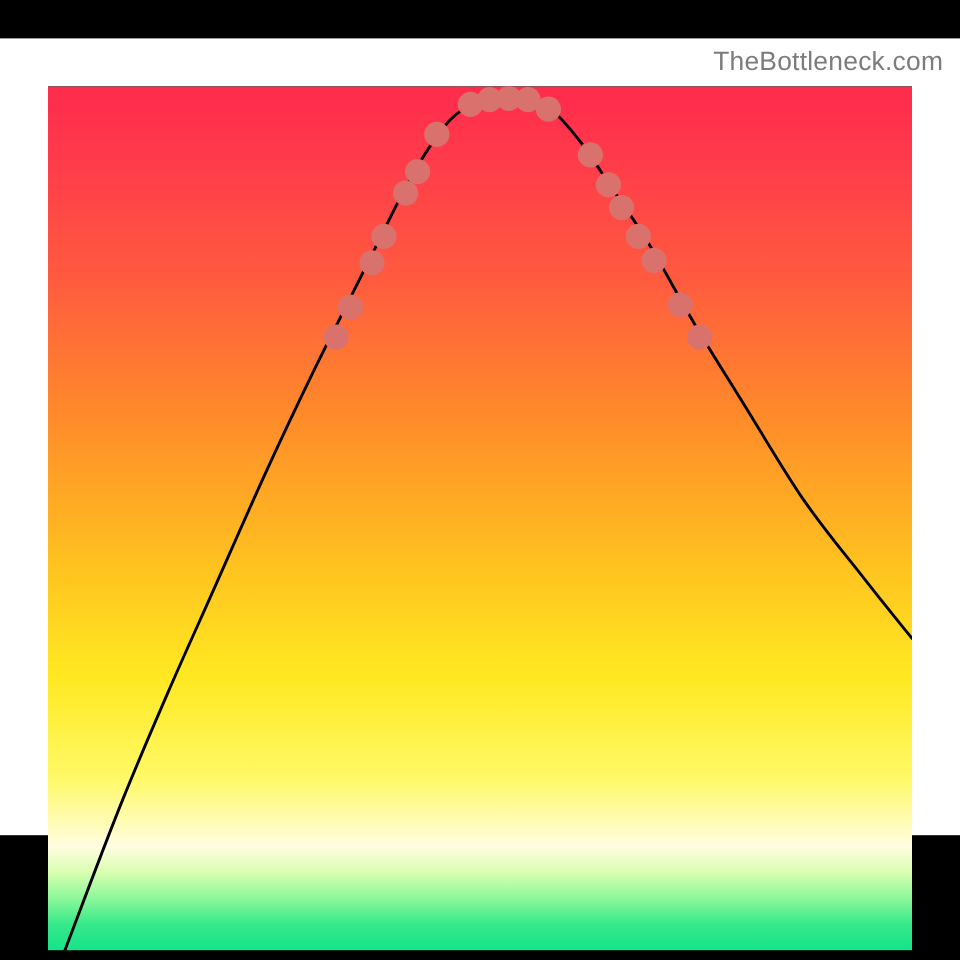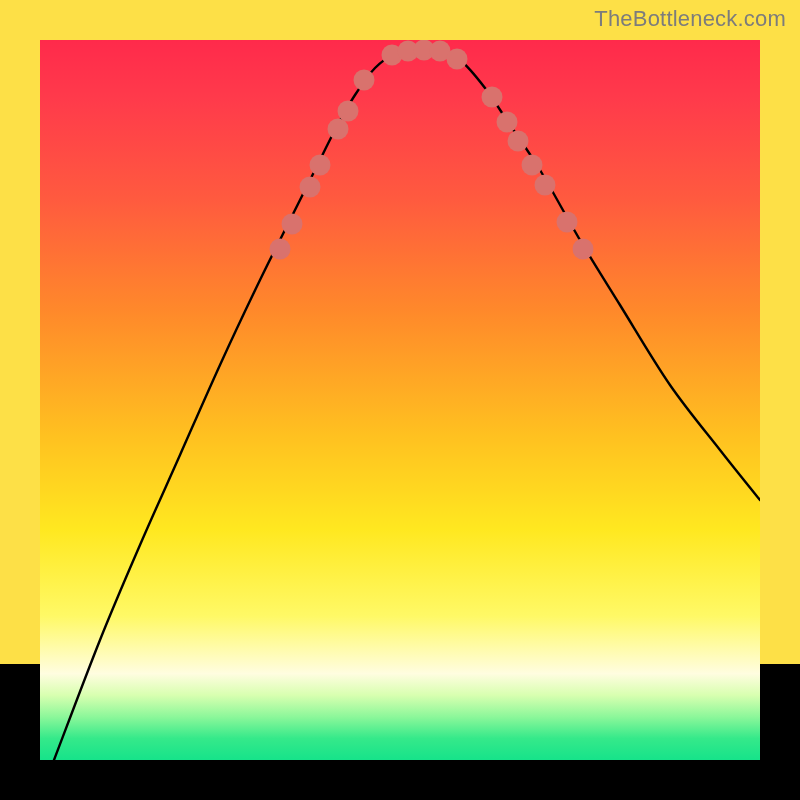--- a/index.html
+++ b/index.html
@@ -8,21 +8,22 @@
     width: 800px;
     height: 800px;
     background: #000;
     overflow: hidden;
     font-family: Arial, Helvetica, sans-serif;
   }
   .stage {
     position: relative;
     width: 800px;
     height: 664px;
-    background: #fde047;
+    background: #ffffff;
+    margin-top: 32px;
   }
   .plot-frame {
     position: absolute;
     left: 40px;
     top: 40px;
     width: 720px;
     height: 720px;
     background: #000;
     overflow: hidden;
   }

